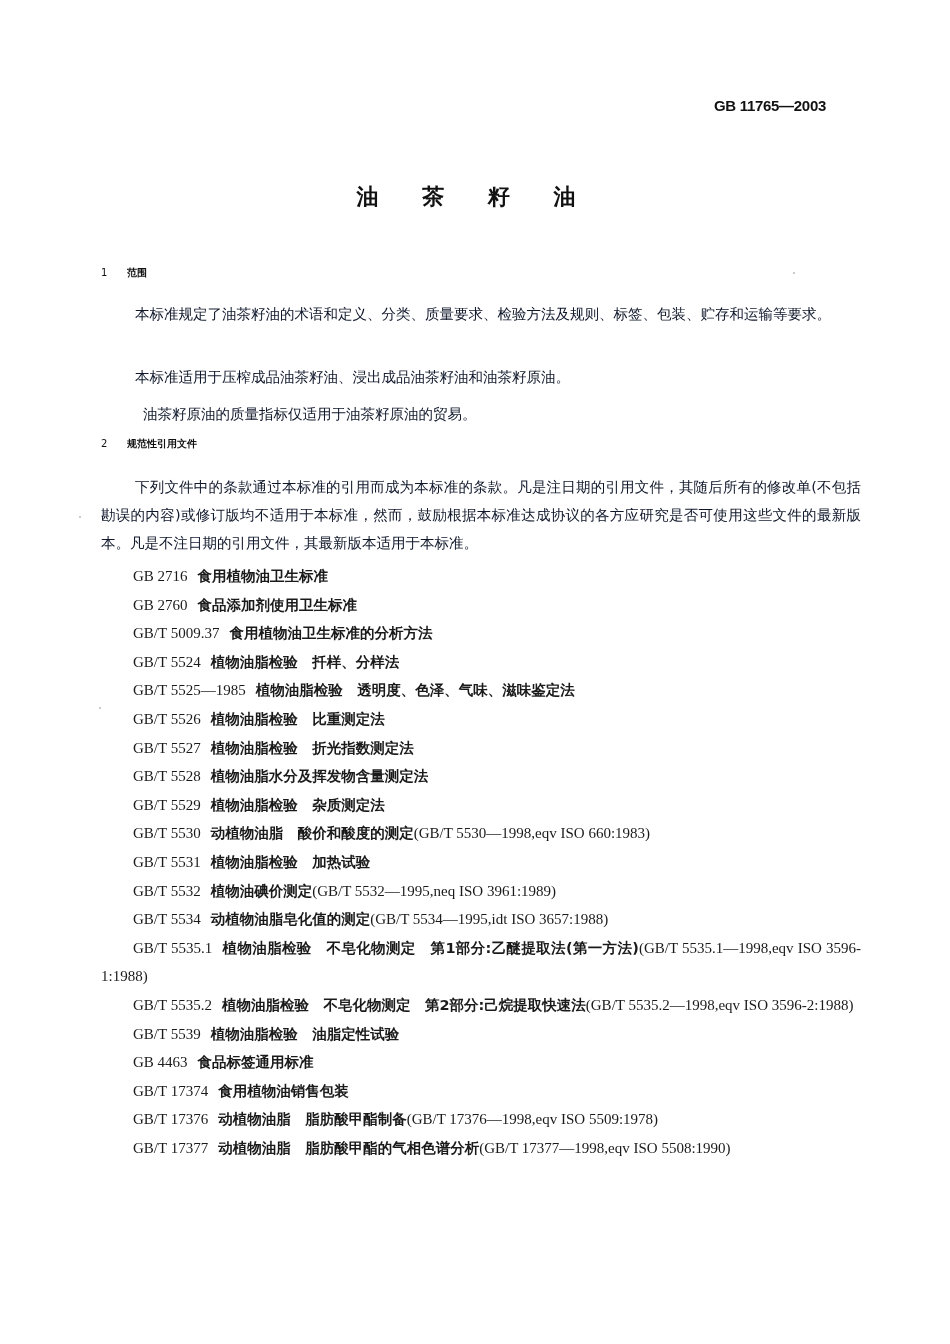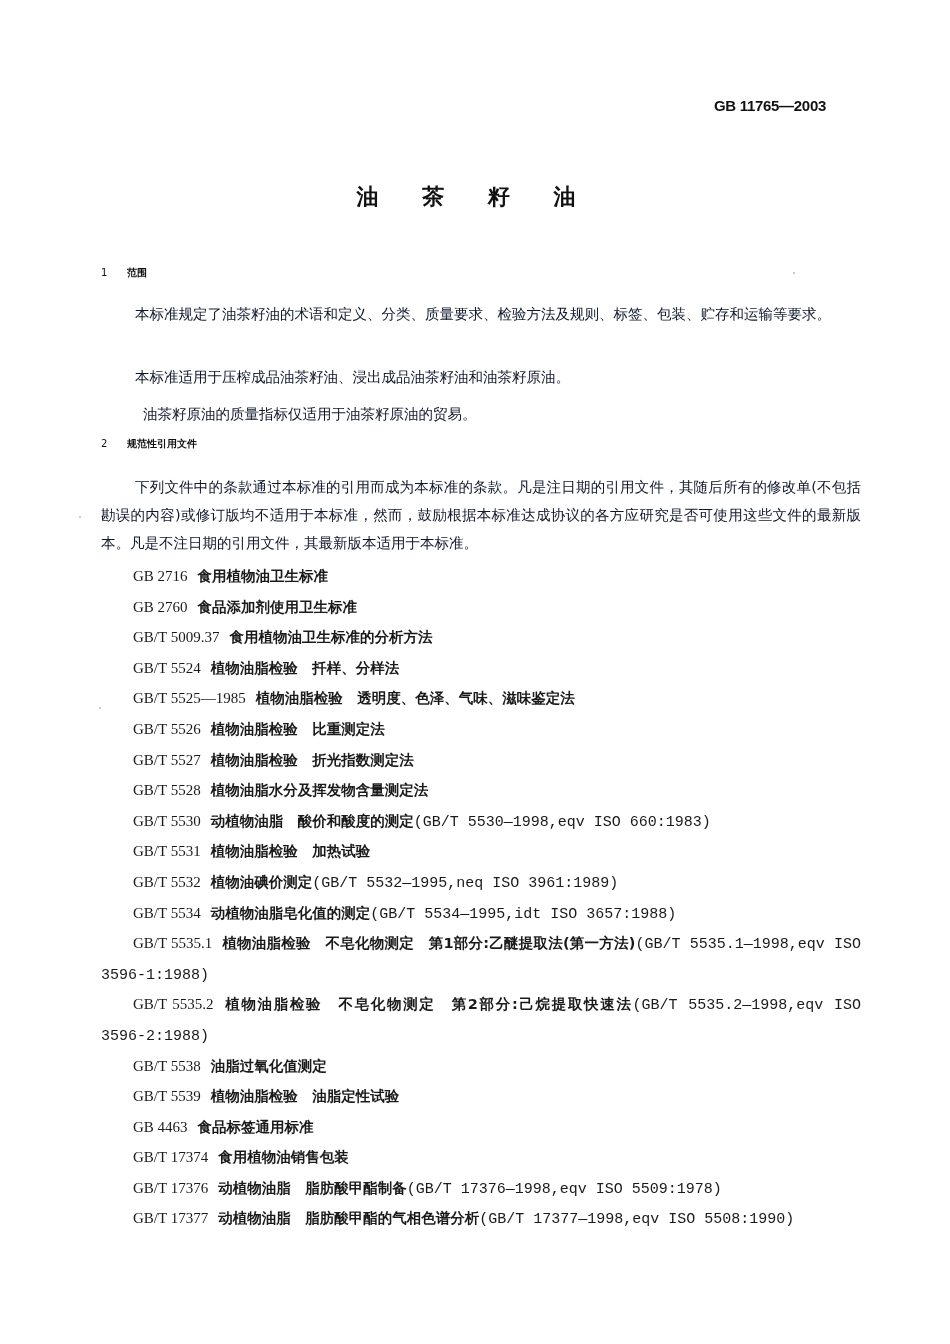--- a/index.html
+++ b/index.html
@@ -90,21 +90,21 @@
     .refs .code {
       font-family: "Liberation Serif", "DejaVu Serif", serif;
       font-size: 15px;
       margin-right: 10px;
       text-align: right;
     }
     .refs .title {
       font-weight: bold;
     }
     .refs .note {
-      font-family: Liberation Mono, monospace;
+      font-family: Liberation Serif, serif;
       font-size: 15px;
     }
     .speck {
       position: absolute;
       width: 2px; height: 2px;
       background: #bbb;
       border-radius: 1px;
     }
   </style>
 </head>
@@ -132,27 +132,27 @@
 
   <ul class="refs">
     <li><span class="code">GB 2716</span><span class="title">食用植物油卫生标准</span><span class="note"></span></li>
     <li><span class="code">GB 2760</span><span class="title">食品添加剂使用卫生标准</span><span class="note"></span></li>
     <li><span class="code">GB/T 5009.37</span><span class="title">食用植物油卫生标准的分析方法</span><span class="note"></span></li>
     <li><span class="code">GB/T 5524</span><span class="title">植物油脂检验　扦样、分样法</span><span class="note"></span></li>
     <li><span class="code">GB/T 5525—1985</span><span class="title">植物油脂检验　透明度、色泽、气味、滋味鉴定法</span><span class="note"></span></li>
     <li><span class="code">GB/T 5526</span><span class="title">植物油脂检验　比重测定法</span><span class="note"></span></li>
     <li><span class="code">GB/T 5527</span><span class="title">植物油脂检验　折光指数测定法</span><span class="note"></span></li>
     <li><span class="code">GB/T 5528</span><span class="title">植物油脂水分及挥发物含量测定法</span><span class="note"></span></li>
+    <li><span class="code">GB/T 5529</span><span class="title">植物油脂检验　杂质测定法</span><span class="note"></span></li>
     <li><span class="code">GB/T 5530</span><span class="title">动植物油脂　酸价和酸度的测定</span><span class="note">(GB/T 5530—1998,eqv ISO 660:1983)</span></li>
     <li><span class="code">GB/T 5531</span><span class="title">植物油脂检验　加热试验</span><span class="note"></span></li>
     <li><span class="code">GB/T 5532</span><span class="title">植物油碘价测定</span><span class="note">(GB/T 5532—1995,neq ISO 3961:1989)</span></li>
     <li><span class="code">GB/T 5534</span><span class="title">动植物油脂皂化值的测定</span><span class="note">(GB/T 5534—1995,idt ISO 3657:1988)</span></li>
     <li class="wrap"><span class="code">GB/T 5535.1</span><span class="title">植物油脂检验　不皂化物测定　第1部分:乙醚提取法(第一方法)</span><span class="note">(GB/T 5535.1—1998,eqv ISO 3596-1:1988)</span></li>
     <li class="wrap"><span class="code">GB/T 5535.2</span><span class="title">植物油脂检验　不皂化物测定　第2部分:己烷提取快速法</span><span class="note">(GB/T 5535.2—1998,eqv ISO 3596-2:1988)</span></li>
-    <li><span class="code">GB/T 5538</span><span class="title">油脂过氧化值测定</span><span class="note"></span></li>
     <li><span class="code">GB/T 5539</span><span class="title">植物油脂检验　油脂定性试验</span><span class="note"></span></li>
     <li><span class="code">GB 4463</span><span class="title">食品标签通用标准</span><span class="note"></span></li>
     <li><span class="code">GB/T 17374</span><span class="title">食用植物油销售包装</span><span class="note"></span></li>
     <li><span class="code">GB/T 17376</span><span class="title">动植物油脂　脂肪酸甲酯制备</span><span class="note">(GB/T 17376—1998,eqv ISO 5509:1978)</span></li>
     <li><span class="code">GB/T 17377</span><span class="title">动植物油脂　脂肪酸甲酯的气相色谱分析</span><span class="note">(GB/T 17377—1998,eqv ISO 5508:1990)</span></li>
   </ul>
 
   <div class="speck" style="left:79px; top:516px;"></div>
   <div class="speck" style="left:99px; top:707px;"></div>
   <div class="speck" style="left:793px; top:272px;"></div>

